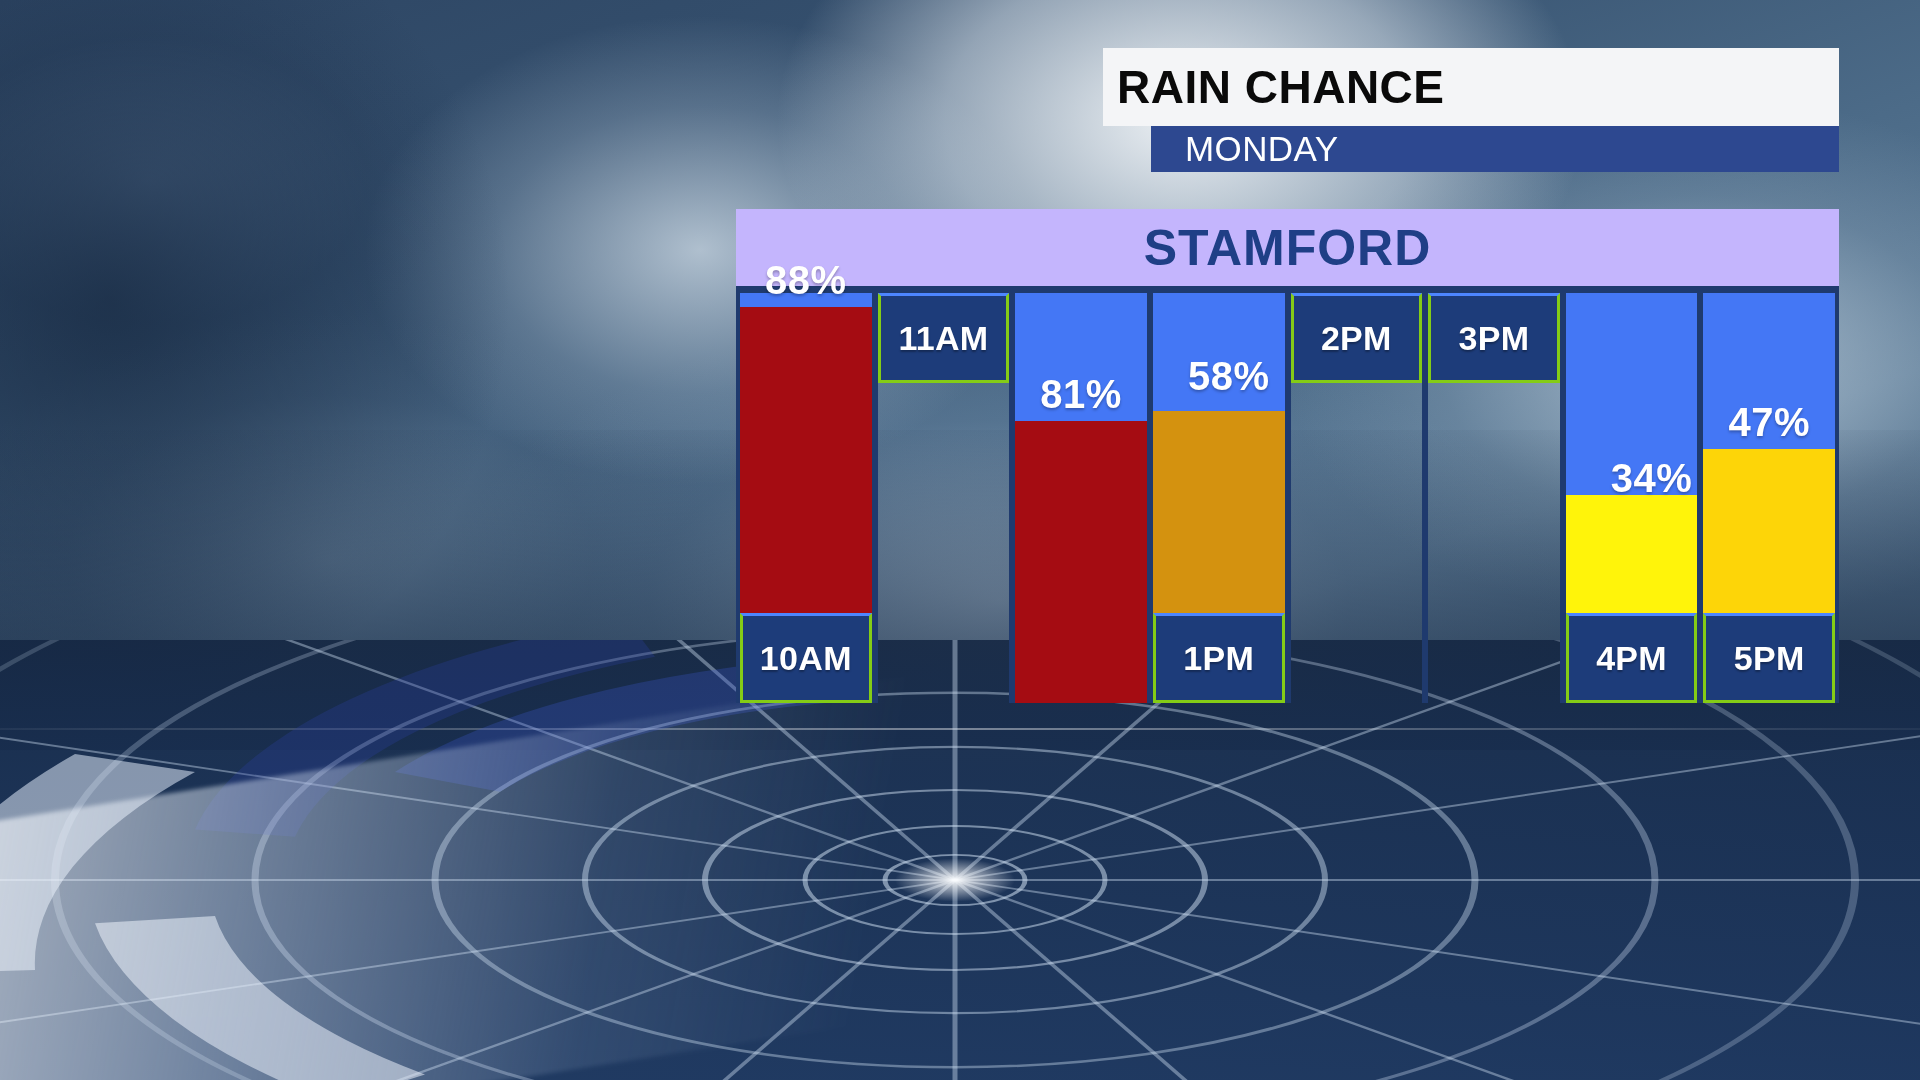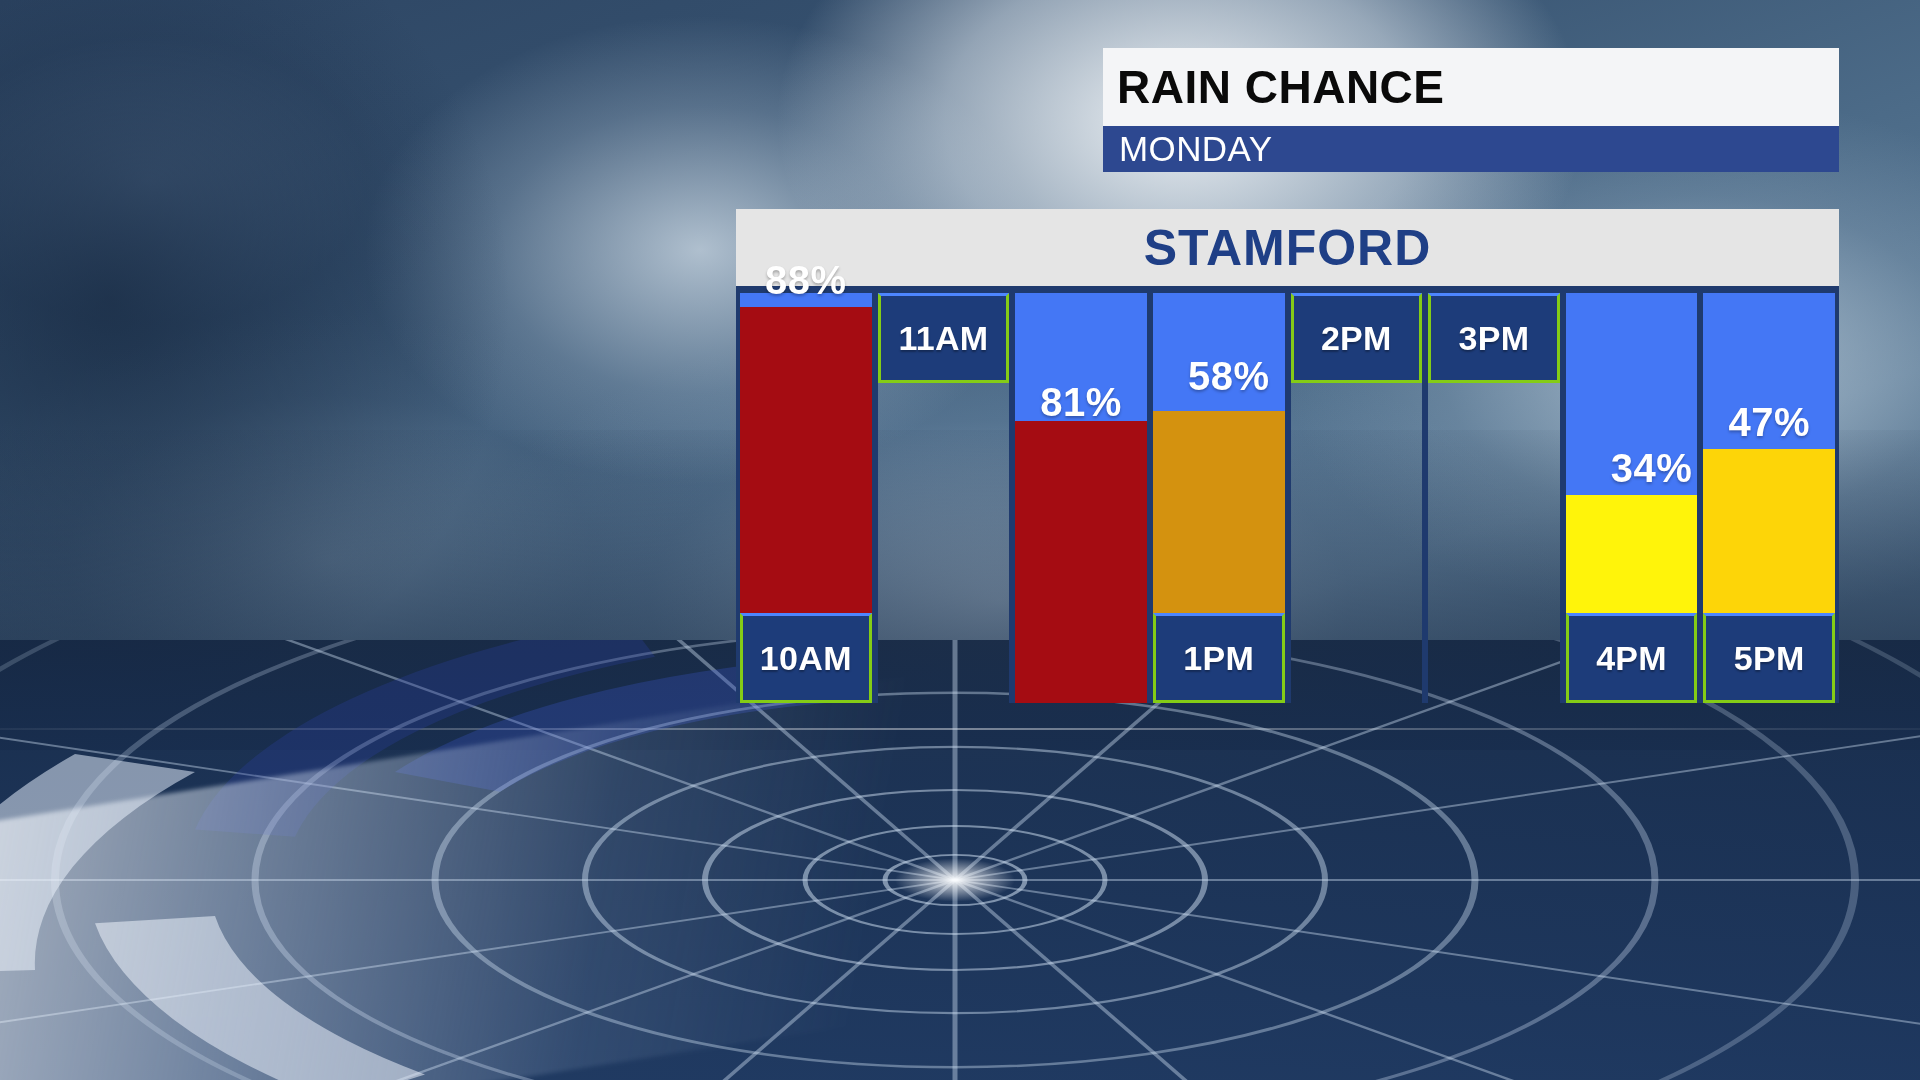--- a/index.html
+++ b/index.html
@@ -55,31 +55,31 @@
   .title-bar {
     background:#f4f5f7; height:78px;
     display:flex; align-items:center; padding:0 14px;
   }
   .title-bar .t {
     font-size:46px; font-weight:bold; color:#0a0a0a;
     letter-spacing:0.5px;
   }
   .day-bar {
     background:#2d4890; height:46px;
-    display:flex; align-items:center; padding:0 16px;
+    display:flex; align-items:center; padding:0 34px;margin-left:48px;
   }
   .day-bar .d {
     font-size:35px; color:#ffffff; letter-spacing:0.4px;
   }
 
   
   .panel { position:absolute; left:736px; top:209px; width:1103px; height:515px; }
 
   .city-bar {
-    height:77px; background:#e5e5e5;
+    height:77px; background:#c4b5fd;
     display:flex; align-items:center; justify-content:center;
   }
   .city-bar .c {
     font-size:50px; font-weight:bold; color:#1f3f86;
     letter-spacing:1px;
   }
 
   .chart {
     position:relative; height:417px;
     border-top:7px solid #1f3a6e;
@@ -206,21 +206,21 @@
             <span class="lbl">10AM</span>
           </div>
         </div>
         <div class="col">
           <div class="foot">
             <span class="lbl">11AM</span>
           </div>
         </div>
         <div class="col">
           <div class="plot">
-            <div class="pct" style="bottom: 278px;">81%</div>
+            <div class="pct" style="bottom: 286px;">81%</div>
             <div class="bar" style="height: 282px; background: rgb(165, 12, 18);"></div>
           </div>
         </div>
         <div class="col">
           <div class="plot">
             <div class="pct" style="bottom: 214px; padding-left: 20px;">58%</div>
             <div class="bar" style="height: 202px; background: rgb(212, 146, 15);"></div>
           </div>
           <div class="foot">
             <span class="lbl">1PM</span>
@@ -231,21 +231,21 @@
             <span class="lbl">2PM</span>
           </div>
         </div>
         <div class="col">
           <div class="foot">
             <span class="lbl">3PM</span>
           </div>
         </div>
         <div class="col">
           <div class="plot">
-            <div class="pct" style="bottom: 122px; padding-left: 40px;">34%</div>
+            <div class="pct" style="bottom: 112px; padding-left: 40px;">34%</div>
             <div class="bar" style="height: 118px; background: rgb(255, 244, 10);"></div>
           </div>
           <div class="foot">
             <span class="lbl">4PM</span>
           </div>
         </div>
         <div class="col">
           <div class="plot">
             <div class="pct" style="bottom: 168px;">47%</div>
             <div class="bar" style="height: 164px; background: rgb(253, 213, 8);"></div>

